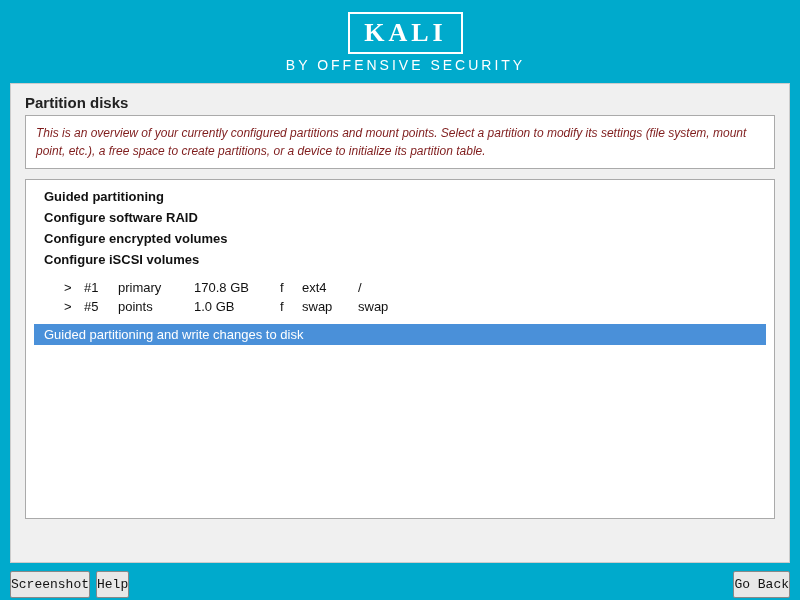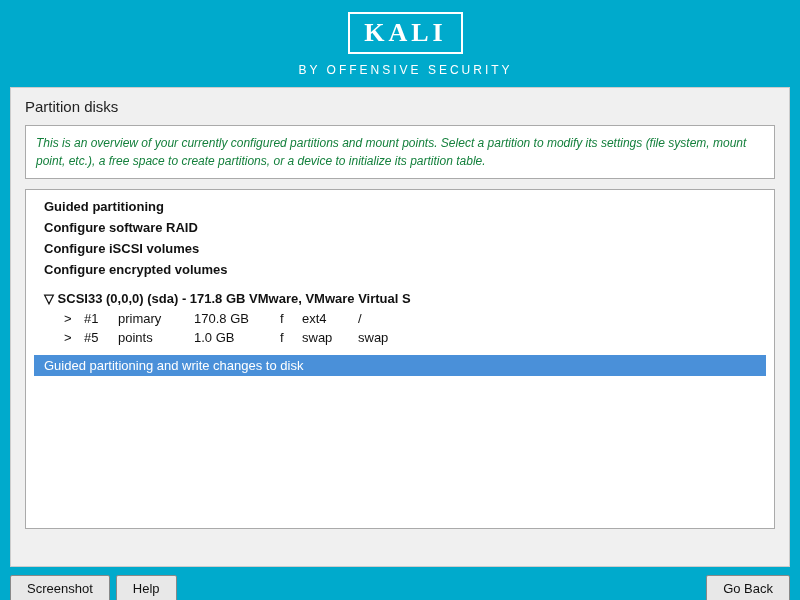--- a/index.html
+++ b/index.html
@@ -29,48 +29,48 @@
       border: 2px solid white;
       padding: 4px 14px;
       color: white;
       font-size: 26px;
       font-weight: bold;
       letter-spacing: 4px;
       font-family: serif;
     }
     .kali-sub {
       color: white;
-      font-size: 12px;
+      font-size: 14px;
       letter-spacing: 3px;
-      margin-top: 9px;
+      margin-top: 3px;
     }
 
     
     .main {
       background-color: #f0f0f0;
       margin: 0 10px;
       padding: 10px 14px;
       border: 1px solid #ccc;
       min-height: 480px;
     }
 
     .page-title {
       font-size: 15px;
-      font-weight: normal;
+      font-weight: bold;
       color: #222;
-      margin-bottom: 10px;
+      margin-bottom: 4px;
     }
 
     .description-box {
       border: 1px solid #aaa;
       background: #fff;
       padding: 8px 10px;
       margin-bottom: 10px;
       font-style: italic;
-      color: #15803d;
+      color: #7f1d1d;
       line-height: 1.5;
       font-size: 12px;
     }
 
     .partition-list {
       border: 1px solid #aaa;
       background: #fff;
       padding: 6px 8px;
       min-height: 340px;
     }
@@ -127,53 +127,51 @@
       display: flex;
       gap: 6px;
     }
     .footer-right {
       display: flex;
       gap: 6px;
     }
     .btn {
       background: #e8e8e8;
       border: 1px solid #888;
-      padding: 5px 16px;
+      padding: 5px 0;
       font-size: 13px;
       cursor: pointer;
       border-radius: 2px;
       color: #111;
+      font-family: Liberation Mono, monospace;
     }
   </style>
 </head>
 <body>
 
 <div class="header">
   <div class="kali-logo">
     <div class="kali-box">KALI</div>
     <div class="kali-sub">BY OFFENSIVE SECURITY</div>
   </div>
 </div>
 
 <div class="main">
   <div class="page-title">Partition disks</div>
   <div class="description-box">This is an overview of your currently configured partitions and mount points. Select a partition to modify its settings (file system, mount point, etc.), a free space to create partitions, or a device to initialize its partition table.</div>
 
   <div class="partition-list">
 
     <div class="list-item bold">Guided partitioning</div>
     <div class="list-item bold">Configure software RAID</div>
+    <div class="list-item bold">Configure encrypted volumes</div>
     <div class="list-item bold">Configure iSCSI volumes</div>
-    <div class="list-item bold">Configure encrypted volumes</div>
 
     <div class="list-item spacer"></div>
 
-    <div class="disk-header">
-      <span>▽ </span><span>SCSI33 (0,0,0) (sda) - 171.8 GB VMware, VMware Virtual S</span>
-    </div>
 
     <div class="partition-row">
       <span class="p-arrow">&gt;</span>
       <span class="p-num">#1</span>
       <span class="p-type">primary</span>
       <span class="p-size">170.8 GB</span>
       <span class="p-flag">f</span>
       <span class="p-fs">ext4</span>
       <span class="p-mount">/</span>
     </div>

